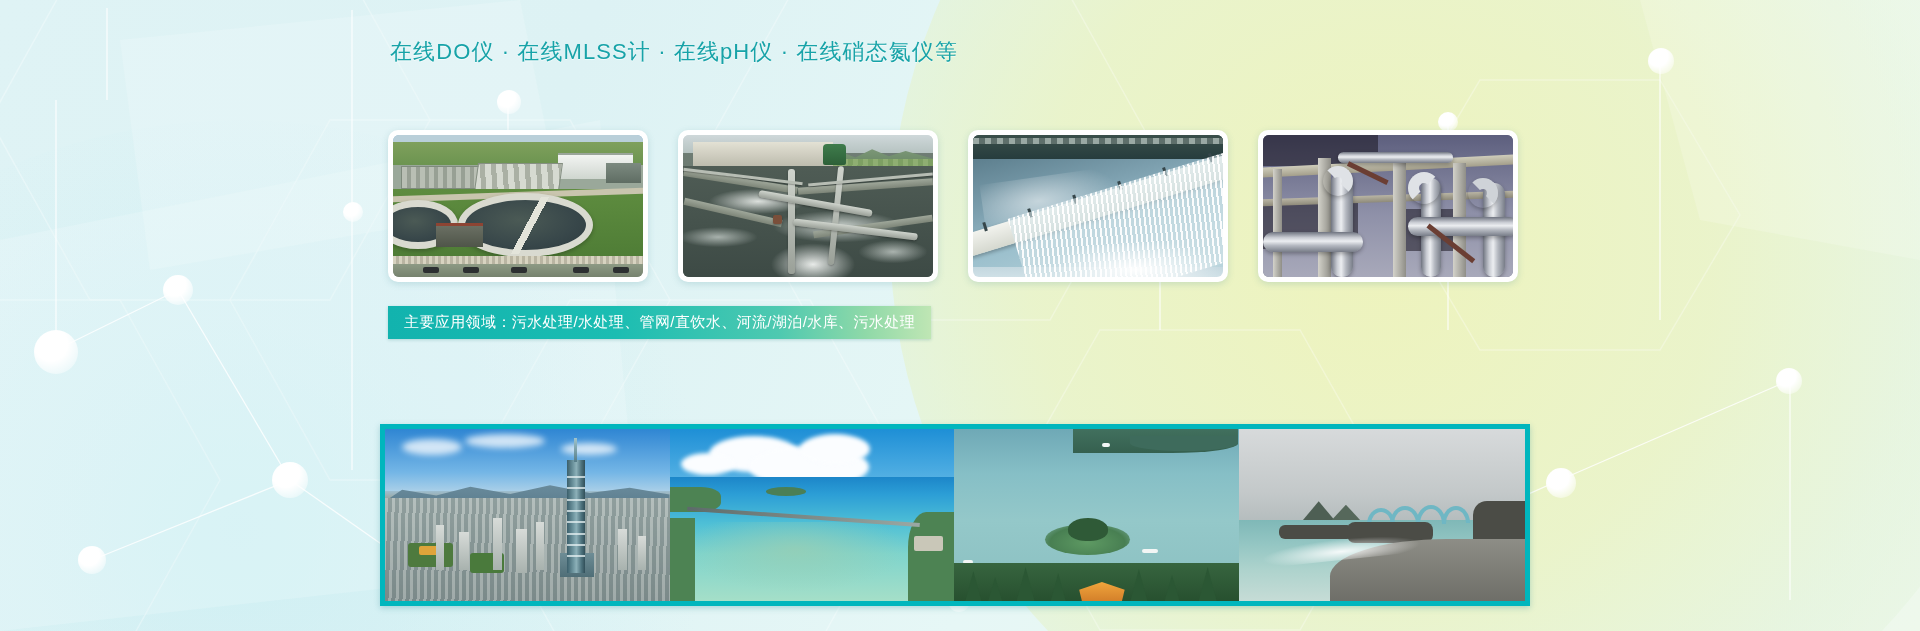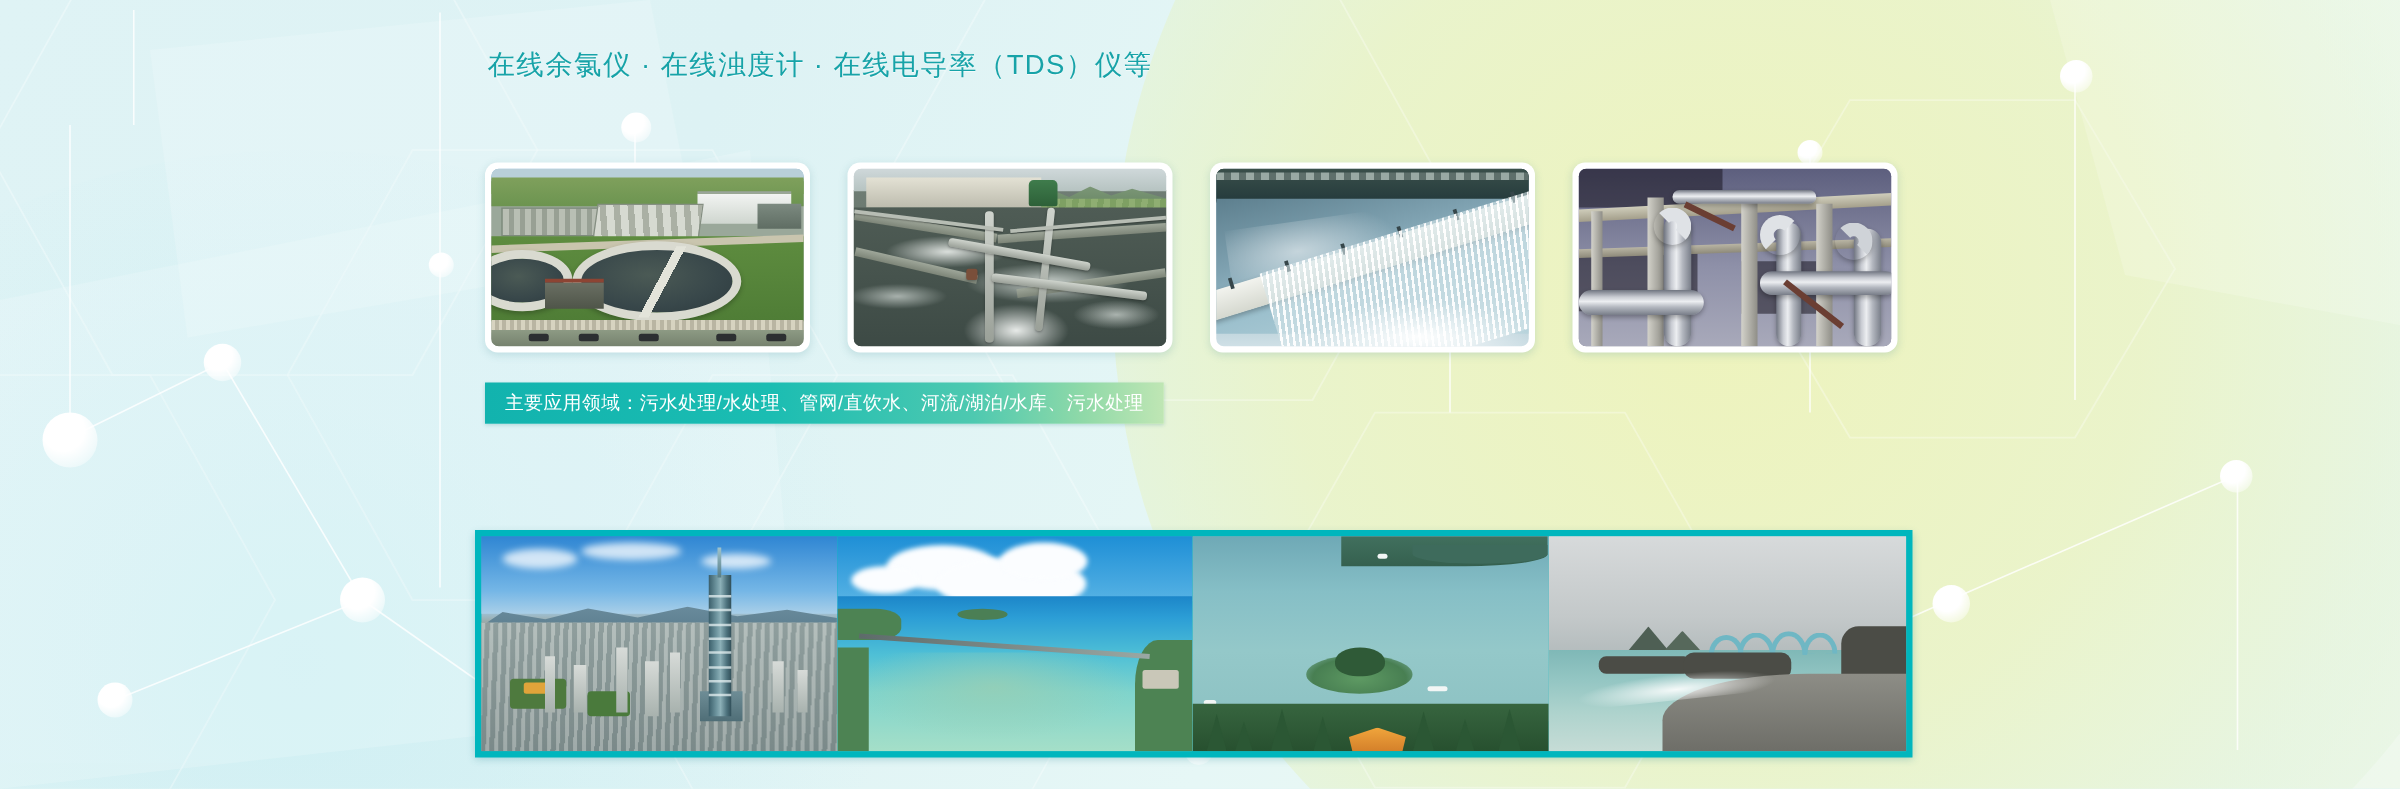--- a/index.html
+++ b/index.html
@@ -393,21 +393,21 @@
   <div class="node" style="left:1438px;top:112px; width:20px; height:20px;"></div>
   <div class="node" style="left:1648px;top:48px;  width:26px; height:26px;"></div>
   <div class="node" style="left:1776px;top:368px; width:26px; height:26px;"></div>
   <div class="node" style="left:1546px;top:468px; width:30px; height:30px;"></div>
   <div class="node" style="left:1368px;top:550px; width:24px; height:24px;"></div>
   <div class="node" style="left:948px; top:590px; width:22px; height:22px;"></div>
   <div class="node" style="left:688px; top:510px; width:22px; height:22px;"></div>
 </div>
 
 <div class="headline">
-  <span class="ln">在线余氯仪 · 在线浊度计 · 在线电导率（TDS）仪等</span>
+  <span class="ln">在线DO仪 · 在线MLSS计 · 在线pH仪 · 在线硝态氮仪等</span>
 </div>
 
 <div class="cards">
 
   <div class="card">
     <div class="shot p-wwtp">
       <div class="sky"></div>
         <div class="far"></div>
       <div class="bldg"></div>
         <div class="bldg2"></div>

